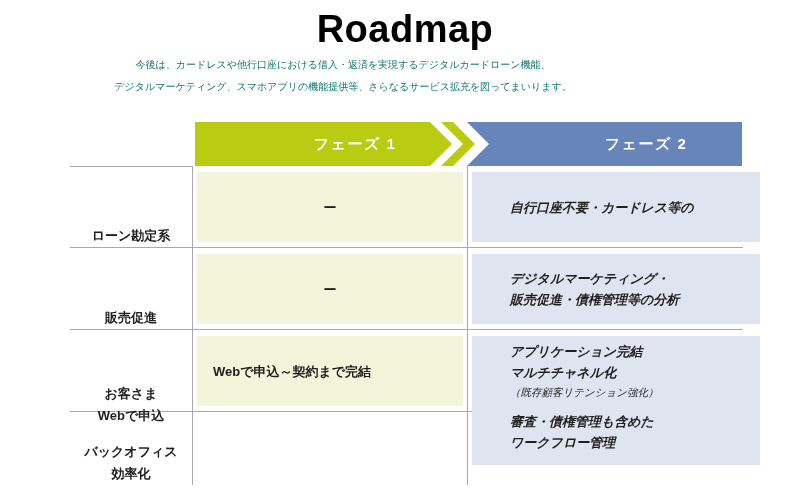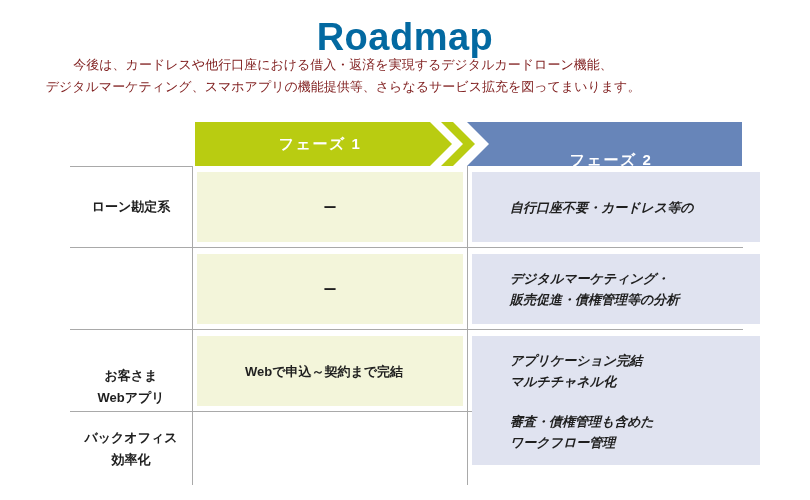--- a/index.html
+++ b/index.html
@@ -2,57 +2,57 @@
 <html style="--phase1-bar: #b9cc11; --phase2-bar: #6785b9; --phase1-cell: #f3f5da; --phase2-cell: #e0e3f0; --grid-line: #a9a9a9; --text: #1f1f1f;"><head>
 <meta charset="utf-8">
 <style>
   html,body{margin:0;padding:0;background:#fff;}
   .stage{
     position:relative;width:810px;height:500px;background:#fff;overflow:hidden;
     font-family:"Liberation Sans","DejaVu Sans",sans-serif;
     color:var(--text,#1f1f1f);
   }
   .title{
-    position:absolute;top:16px;left:0;width:810px;text-align:center;
-    font-size:38px;font-weight:bold;color:#0369a1;letter-spacing:.5px;
+    position:absolute;top:8px;left:0;width:810px;text-align:center;
+    font-size:38px;font-weight:bold;color:#000000;letter-spacing:.5px;
   }
   .subtitle{
     position:absolute;top:54px;left:0;width:686px;text-align:center;
-    font-size:13px;line-height:22px;color:#7f1d1d;
+    font-size:10px;line-height:22px;color:#0f766e;
   }
   .bar{position:absolute;top:122px;height:44px;}
   .bar.p1{
     left:195px;width:257px;background:var(--phase1-bar,#b9cc11);
     clip-path:polygon(0 0,235px 0,257px 22px,235px 44px,0 44px);
   }
   .bar.chev{
     left:441px;width:34px;background:var(--phase1-bar,#b9cc11);
     clip-path:polygon(0 0,12px 0,34px 22px,12px 44px,0 44px,22px 22px);
   }
   .bar.p2{
     left:467px;width:275px;background:var(--phase2-bar,#6785b9);
     clip-path:polygon(0 0,275px 0,275px 44px,0 44px,22px 22px);
   }
   .bar-label{
     position:absolute;top:122px;height:44px;display:flex;align-items:center;justify-content:center;
-    color:#fff;font-size:15px;font-weight:bold;letter-spacing:1.5px;
+    color:#fff;font-size:15px;font-weight:bold;letter-spacing:1.5px;padding-left:35px;
   }
   .bar-label.l1{left:195px;width:250px;}
-  .bar-label.l2{left:480px;width:262px;margin-top:16px;}
+  .bar-label.l2{left:480px;width:262px;}
   .vline,.hline{position:absolute;background:var(--grid-line,#a9a9a9);}
   .row-label{
     position:absolute;left:70px;width:122px;
-    display:flex;flex-direction:column;justify-content:center;
+    display:flex;flex-direction:column;justify-content:flex-end;
     text-align:center;font-size:13px;font-weight:bold;line-height:22px;
   }
   .cell{
     position:absolute;display:flex;flex-direction:column;justify-content:center;
     font-size:13px;font-weight:bold;line-height:21px;box-sizing:border-box;
   }
-  .cell.p1{left:197px;width:266px;background:var(--phase1-cell,#f3f5da);padding-left:48px;}
+  .cell.p1{left:197px;width:266px;background:var(--phase1-cell,#f3f5da);padding-left:16px;}
   .cell.p2{left:472px;width:288px;background:var(--phase2-cell,#e0e3f0);padding-left:38px;font-style:italic;}
   .cell.center{padding-left:0;align-items:center;}
   .note{font-size:10.5px;font-weight:normal;line-height:18px;}
 </style>
 </head>
 <body>
 
 <div class="stage">
 
   <div class="title">Roadmap</div>
@@ -78,39 +78,41 @@
     <div>ローン勘定系</div>
   </div>
   <div class="cell p1 center" style="top:172px;height:70px">
     <div>ー</div>
   </div>
   <div class="cell p2" style="top:172px;height:70px">
     <div>自行口座不要・カードレス等の</div>
   </div>
 
   <div class="row-label" style="top:248px;height:81px">
+    <div>販売促進</div>
   </div>
   <div class="cell p1 center" style="top:254px;height:70px">
     <div>ー</div>
   </div>
   <div class="cell p2" style="top:254px;height:70px">
     <div>デジタルマーケティング・</div>
     <div>販売促進・債権管理等の分析</div>
   </div>
 
   <div class="row-label" style="top:346px;height:81px">
     <div>お客さま</div>
-    <div>Webアプリ</div>
+    <div>Webで申込</div>
   </div>
   <div class="cell p1" style="top:336px;height:70px">
     <div>Webで申込～契約まで完結</div>
   </div>
   <div class="cell p2" style="top:336px;height:70px">
     <div>アプリケーション完結</div>
     <div>マルチチャネル化</div>
+    <div class="note">（既存顧客リテンション強化）</div>
   </div>
 
   <div class="row-label" style="top:412px;height:73px">
     <div>バックオフィス</div>
     <div>効率化</div>
   </div>
   <div class="cell p2" style="top:398px;height:67px">
     <div>審査・債権管理も含めた</div>
     <div>ワークフロー管理</div>
   </div>

